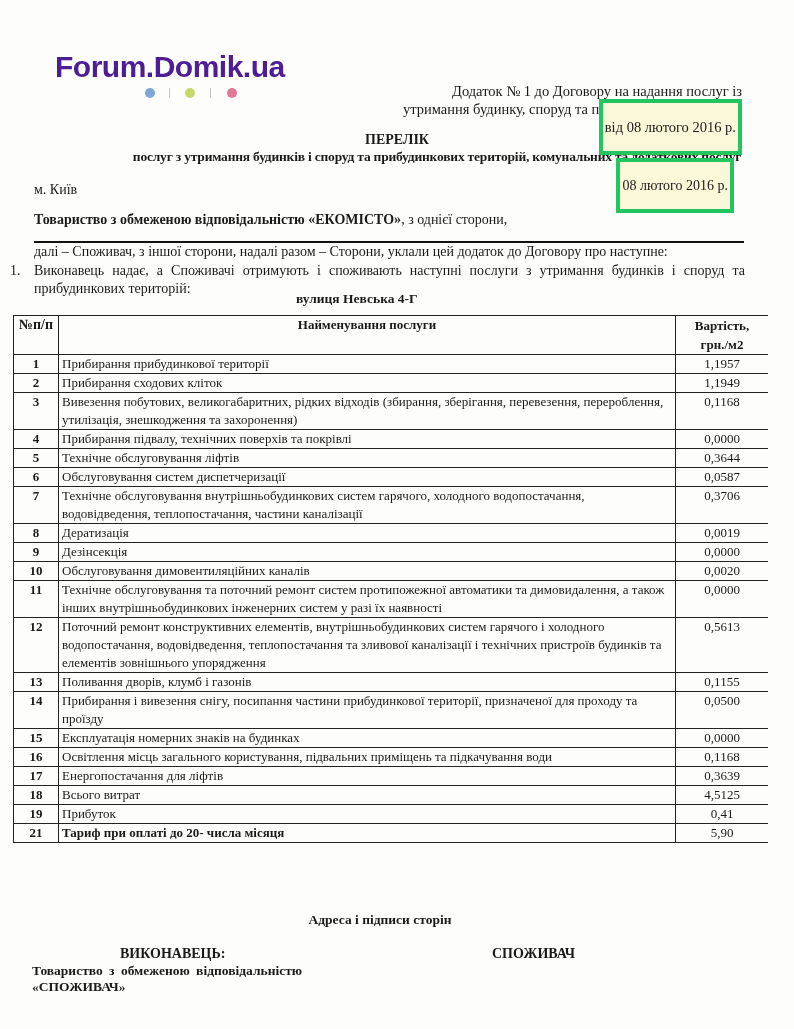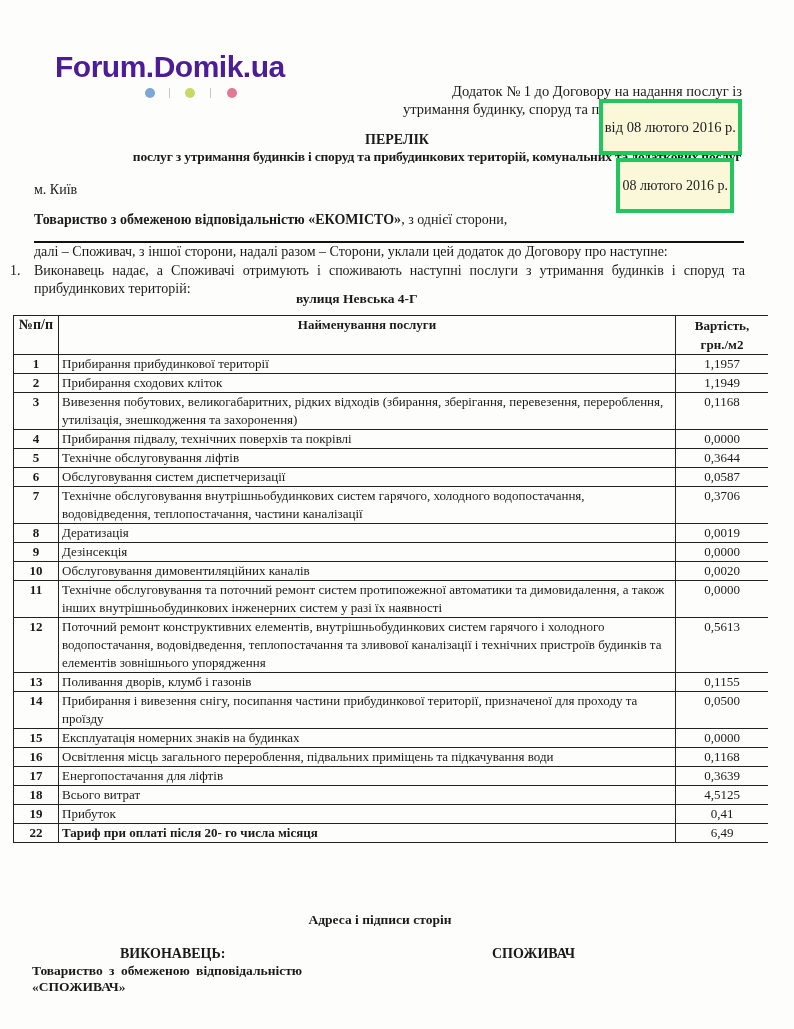--- a/index.html
+++ b/index.html
@@ -180,42 +180,42 @@
         <td class="c-name">Прибирання і вивезення снігу, посипання частини прибудинкової території, призначеної для проходу та проїзду</td>
         <td class="c-val">0,0500</td>
       </tr>
       <tr>
         <td class="c-num">15</td>
         <td class="c-name">Експлуатація номерних знаків на будинках</td>
         <td class="c-val">0,0000</td>
       </tr>
       <tr>
         <td class="c-num">16</td>
-        <td class="c-name">Освітлення місць загального перероблення, підвальних приміщень та підкачування води</td>
+        <td class="c-name">Освітлення місць загального користування, підвальних приміщень та підкачування води</td>
         <td class="c-val">0,1168</td>
       </tr>
       <tr>
         <td class="c-num">17</td>
         <td class="c-name">Енергопостачання для ліфтів</td>
         <td class="c-val">0,3639</td>
       </tr>
       <tr>
         <td class="c-num">18</td>
         <td class="c-name">Всього витрат</td>
         <td class="c-val">4,5125</td>
       </tr>
       <tr>
         <td class="c-num">19</td>
         <td class="c-name">Прибуток</td>
         <td class="c-val">0,41</td>
       </tr>
       <tr class="bold">
-        <td class="c-num">22</td>
-        <td class="c-name">Тариф при оплаті після 20- го числа місяця</td>
-        <td class="c-val">6,49</td>
+        <td class="c-num">21</td>
+        <td class="c-name">Тариф при оплаті до 20- числа місяця</td>
+        <td class="c-val">5,90</td>
       </tr>
     </tbody>
 </table>
 
 <div class="abs sig-title">Адреса і підписи сторін</div>
 <div class="abs sig-exec">ВИКОНАВЕЦЬ:</div>
 <div class="abs sig-cons">СПОЖИВАЧ</div>
 <div class="abs sig-org">
   <div>Товариство з обмеженою відповідальністю</div>
   <div>«СПОЖИВАЧ»</div>

